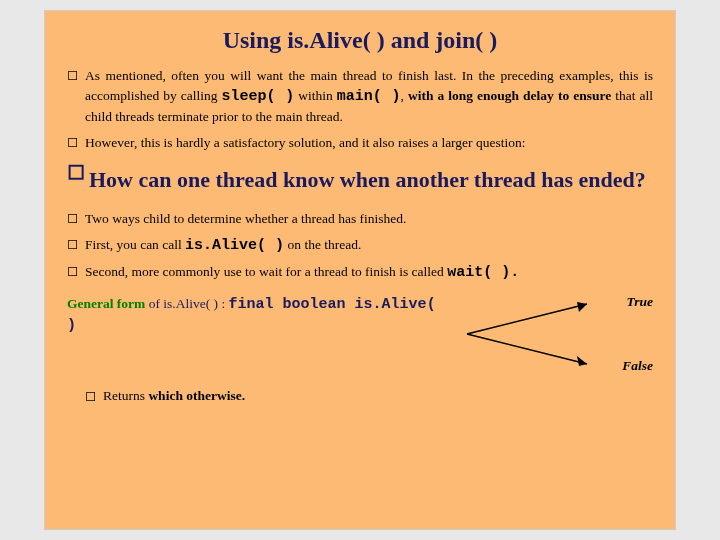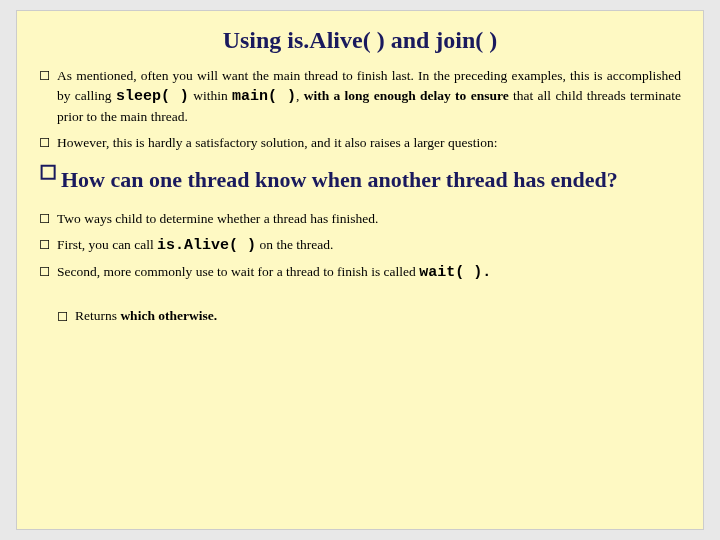--- a/index.html
+++ b/index.html
@@ -6,24 +6,24 @@
     body {
       width: 720px;
       height: 540px;
       background: #e8e8e8;
       font-family: 'Times New Roman', Times, serif;
       font-size: 13.5px;
       color: #000;
       overflow: hidden;
     }
     .slide {
-      width: 688px;
+      width: 632px;
       min-height: 520px;
       margin: 10px auto;
-      background: #fef9c3;
+      background: #fdba74;
       border: 1px solid #ccc;
       padding: 16px 22px 16px 22px;
       position: relative;
     }
     h1 {
       text-align: center;
       font-size: 24px;
       font-weight: bold;
       color: #1a1a5e;
       margin-bottom: 12px;
@@ -159,21 +159,38 @@
   </div>
 
   <div class="bullet">
     <span class="bullet-marker">◻</span>
     <span class="bullet-text">
       Second, more commonly use to wait for a thread to finish is called <span class="code bold">wait( ).</span>
     </span>
   </div>
 
   <div class="diagram-area">
-
+    <div class="general-form">
+      <span class="green-label">General form</span>
+      <span> of is.Alive( ) :</span>
+      <span class="code bold"> final boolean is.Alive( )</span>
+    </div>
+
+    <div class="arrow-diagram">
+      <span class="true-label">True</span>
+      <span class="false-label">False</span>
+      <svg class="arrow-svg" width="190" height="80">
+
+        <line x1="10" y1="40" x2="130" y2="10" stroke="black" stroke-width="1.5"></line>
+        <polygon points="130,10 120,8 122,18" fill="black"></polygon>
+
+        <line x1="10" y1="40" x2="130" y2="70" stroke="black" stroke-width="1.5"></line>
+        <polygon points="130,70 120,62 122,72" fill="black"></polygon>
+      </svg>
+    </div>
   </div>
 
   <div class="bottom-section">
     <div class="bullet indent">
       <span class="bullet-marker">◻</span>
       <span class="bullet-text">
         Returns <span class="bold">which otherwise.</span>
       </span>
     </div>
   </div>

